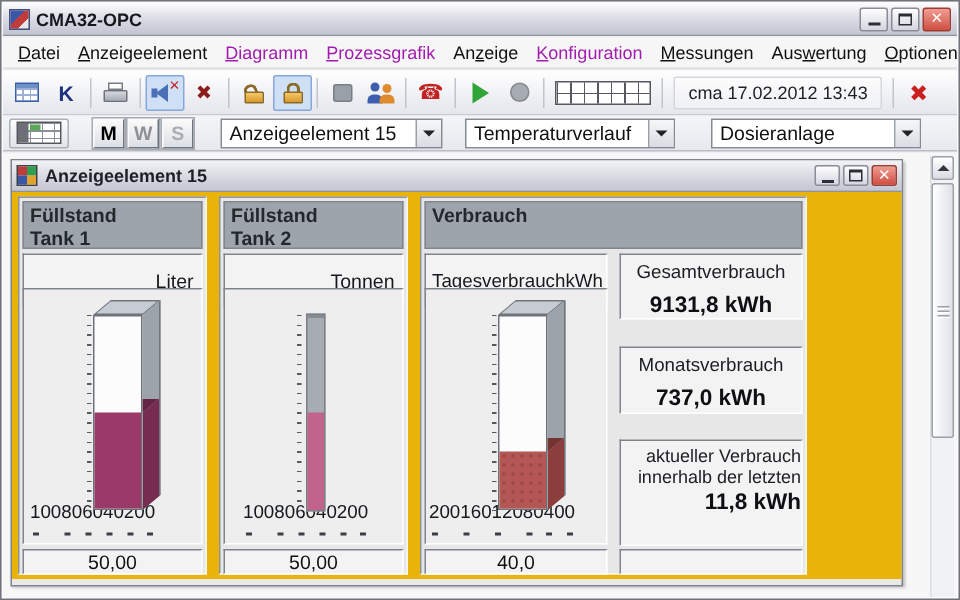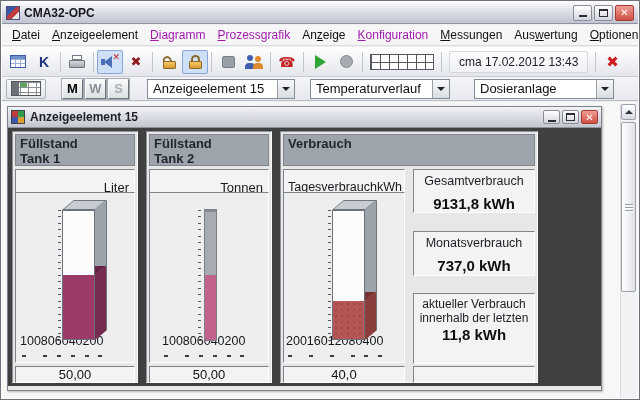--- a/index.html
+++ b/index.html
@@ -122,21 +122,21 @@
   .inner-window { position:absolute; left:5px; top:4px; width:595px; height:285px;
     border:1px solid #7e838c; background:#e9e9e9; box-shadow:1px 1px 2px rgba(0,0,0,.25); }
   .inner-titlebar { height:21px; background:linear-gradient(180deg,#f2f3f7,#c3c5d0);
     border-bottom:1px solid #8f93a0; display:flex; align-items:center; padding:0 3px; }
   .inner-icon { width:14px; height:14px; border:1px solid #3e4248; margin-right:5px;
     display:grid; grid-template-columns:1fr 1fr; grid-template-rows:1fr 1fr; }
   .inner-icon i:nth-child(1){background:#c23b3b;} .inner-icon i:nth-child(2){background:#2f9e4f;}
   .inner-icon i:nth-child(3){background:#3b57a8;} .inner-icon i:nth-child(4){background:#e0a22e;}
   .inner-title { flex:1; font-size:12px; font-weight:bold; color:#1d2026; }
   .inner-titlebar .winbtn { width:17px; height:14px; }
-  .inner-content { position:relative; height:258px; background:#404040; }
+  .inner-content { position:relative; height:258px; background:#eab308; }
 
   
   .panel { position:absolute; top:3px; height:252px;
     border:1px solid; border-color:#8e939a #f7f8f9 #f7f8f9 #8e939a; background:#e7e7e7; }
   .panel-a { left:4px;  width:126px; }
   .panel-b { left:138px; width:126px; }
   .panel-c { left:272px; width:258px; }
   .row { position:absolute; left:2px; right:2px; }
   .p-header { top:2px; height:32px; background:#9ea4ab; border:1px solid #81868d;
     color:#24282d; font-size:13px; font-weight:bold; line-height:15px; padding:1px 4px; }
@@ -150,21 +150,21 @@
 
   .subcol-l { position:absolute; left:2px; width:122px; top:0; bottom:0; }
   .subcol-r { position:absolute; left:132px; width:122px; top:0; bottom:0; }
   .subcol-l .row, .subcol-r .row { left:0; right:0; }
 
   .stat-box { text-align:center; padding-top:4px; }
   .stat-label { font-size:12.5px; color:#1b1e23; line-height:15px; }
   .stat-value { font-size:15px; font-weight:bold; color:#0d0f12; margin-top:6px; }
   .stat-box.tall .stat-value { margin-top:1px; }
   .sb1 { top:37px; height:44px; } .sb2 { top:99px; height:45px; }
-  .sb3 { top:161px; height:71px; padding-top:3px; }
+  .sb3 { top:161px; height:71px; padding-top:3px;text-align:right; }
   .sb3 .stat-label { font-size:12px; line-height:14px; }
   .empty-bar { top:234px; height:17px; }
 
   
   .g-labels { position:absolute; top:10px; height:145px; width:36px;
     display:flex; flex-direction:row; justify-content:space-between; align-items:flex-end; }
   .g-labels span { font-size:12.5px; color:#16191d; height:14px; line-height:14px; }
   .g-labels span::after { content:""; display:inline-block; width:4px; height:2px;
     background:#3a3e44; margin-left:2px; vertical-align:middle; }
   .g-ticks { position:absolute; top:17px; width:3px; height:131px;

